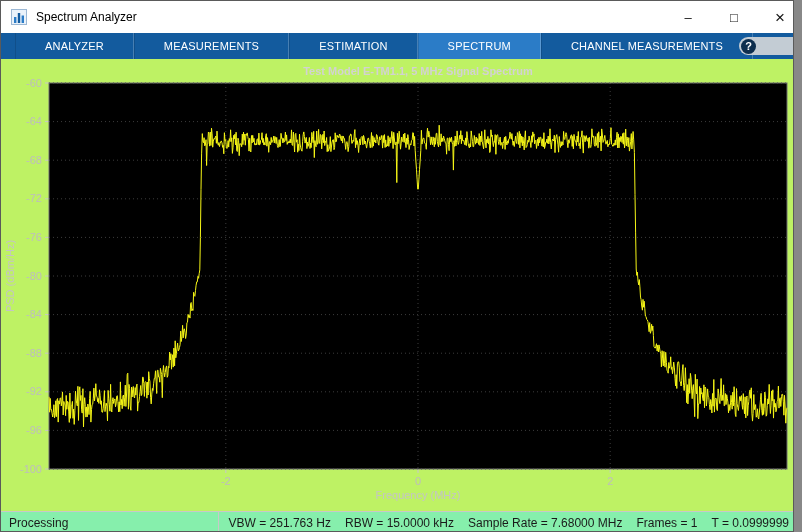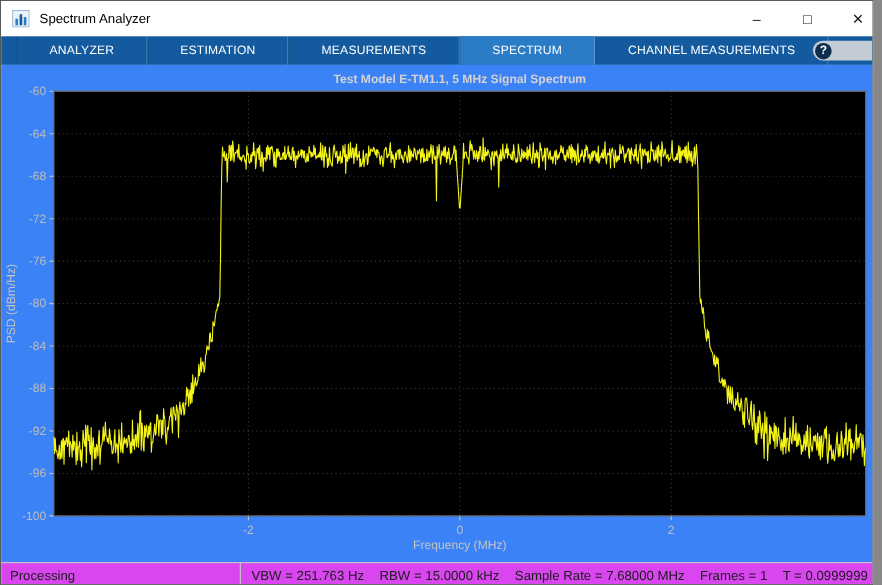--- a/index.html
+++ b/index.html
@@ -40,27 +40,27 @@
     display: flex; align-items: center; padding-left: 2px; cursor: default;
   }
   .helpbtn .qcircle {
     width: 15px; height: 15px; border-radius: 50%; background: #0d2e4e;
     color: #fff; font-size: 11px; font-weight: bold; display: flex;
     align-items: center; justify-content: center;
   }
   
   .plot-area {
     position: absolute; top: 58px; left: 0; width: 802px; height: 452px;
-    background: #3b82f6;
+    background: #bef264;
   }
   svg { font-family: "Liberation Sans", sans-serif; display: block; }
   
   .statusbar {
     position: absolute; top: 510px; left: 0; width: 802px; height: 22px;
-    background: #d946ef; border-top: 1px solid #c8c8c8;
+    background: #86efac; border-top: 1px solid #c8c8c8;
     display: flex; align-items: center; font-size: 12px; color: #1a1a1a;
   }
   .statusbar .left {
     width: 262px; padding-left: 8px; height: 100%; display: flex; align-items: center;
     border-right: 1px solid #c8c8c8;
   }
   .statusbar .metrics { display: flex; align-items: center; padding-left: 10px; }
   .statusbar .metrics span { margin-right: 14px; white-space: nowrap; }
 </style>
 </head>
@@ -87,22 +87,22 @@
       </button>
       <button class="winbtn close">
         <span class="glyph">×</span>
       </button>
     </div>
   </div>
 
   <div class="tabbar">
     <div class="lead"></div>
     <div class="tab">ANALYZER</div>
+    <div class="tab">MEASUREMENTS</div>
     <div class="tab">ESTIMATION</div>
-    <div class="tab">MEASUREMENTS</div>
     <div class="tab selected">SPECTRUM</div>
     <div class="tab">CHANNEL MEASUREMENTS</div>
   </div>
   <div class="helpbtn">
     <div class="qcircle">?</div>
   </div>
 
   <div class="plot-area">
     <svg id="plot-svg" width="802" height="452" viewBox="0 0 802 452">
       <text x="417" y="16" text-anchor="middle" font-size="11" font-weight="bold" fill="#d2d2d2">Test Model E-TM1.1, 5 MHz Signal Spectrum</text>

